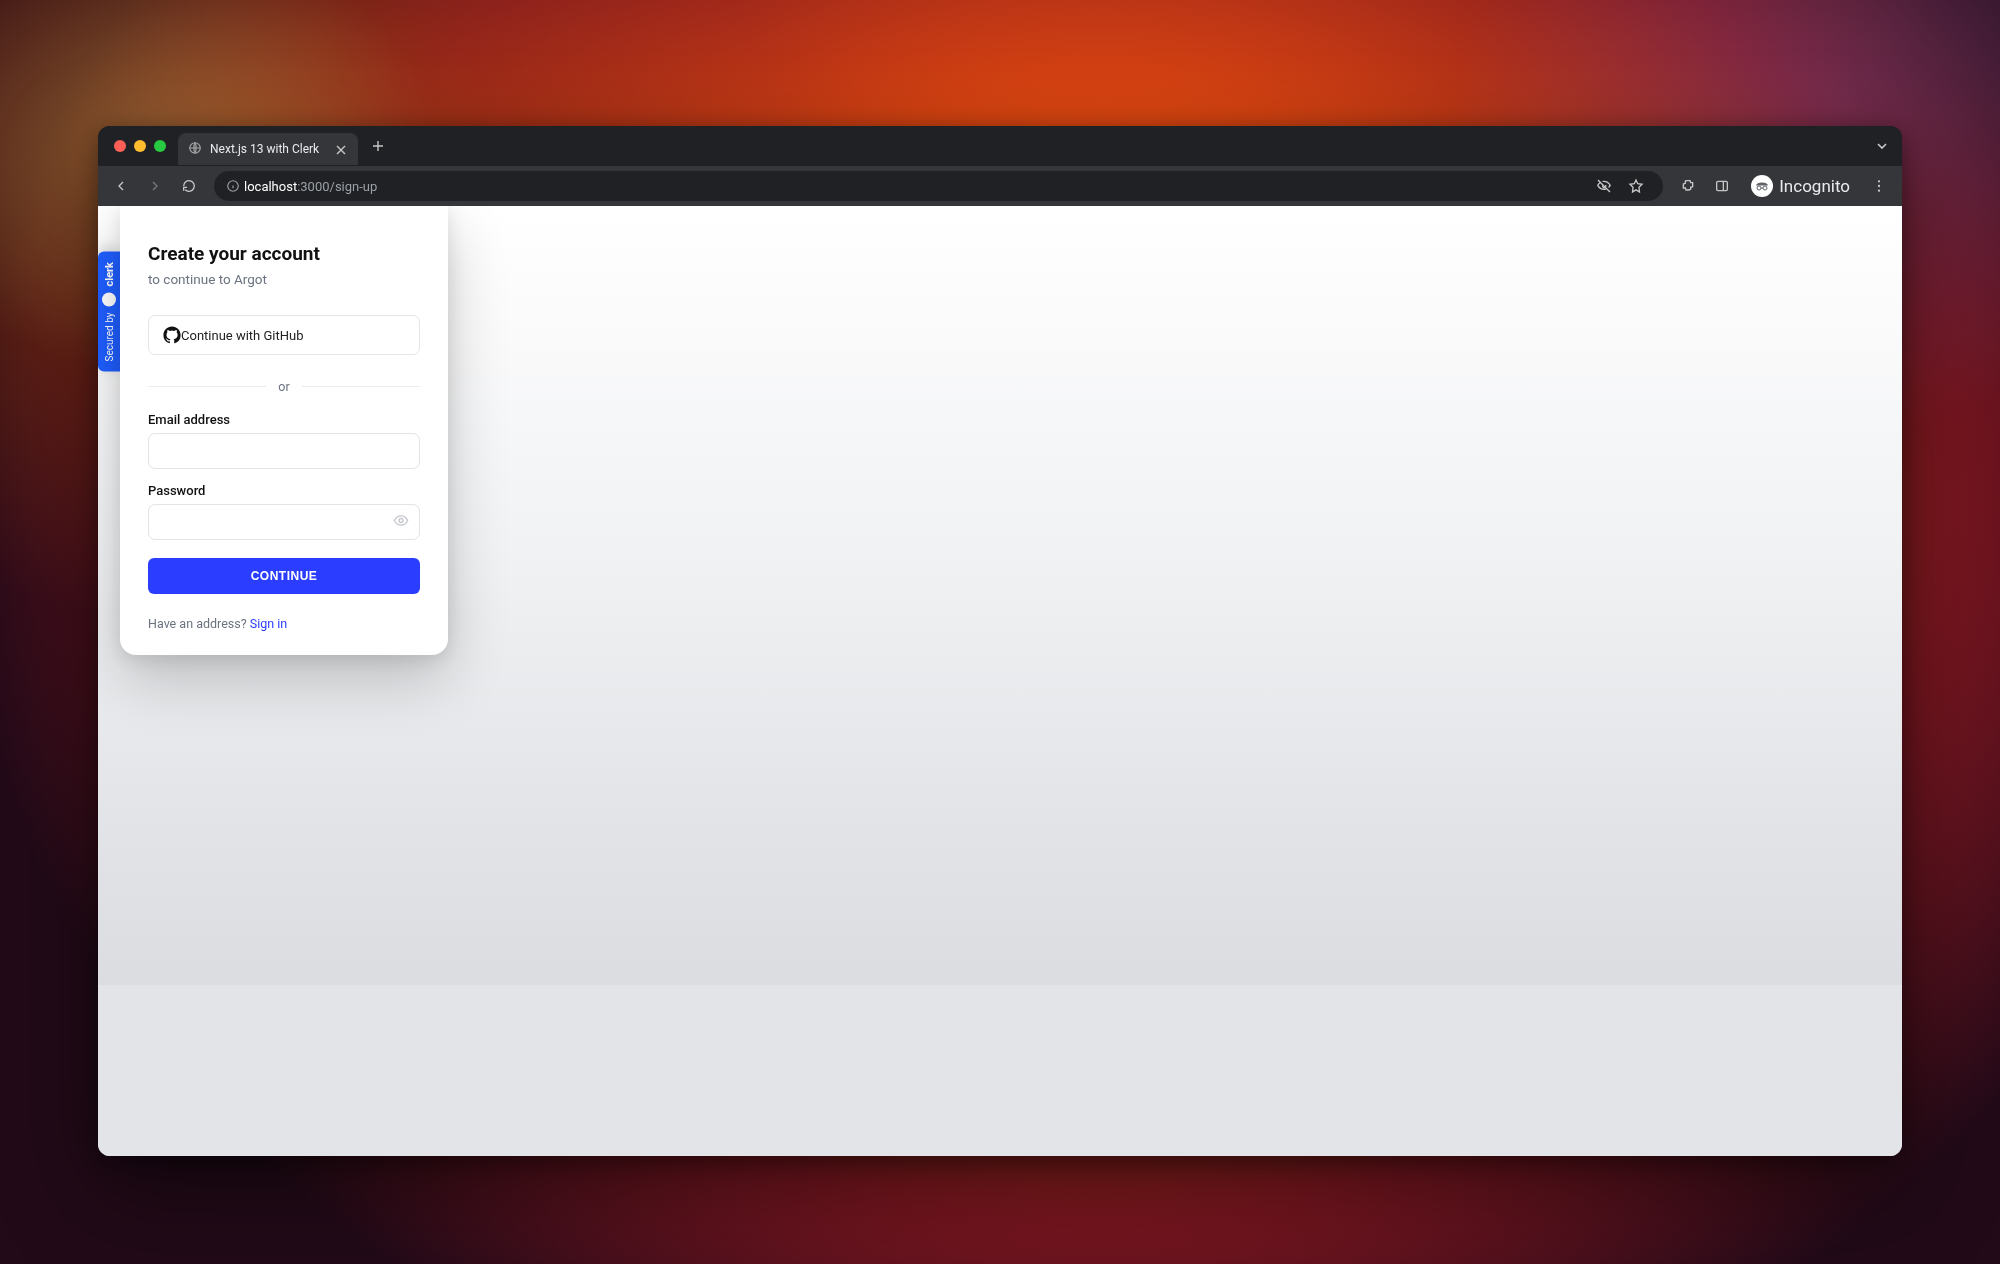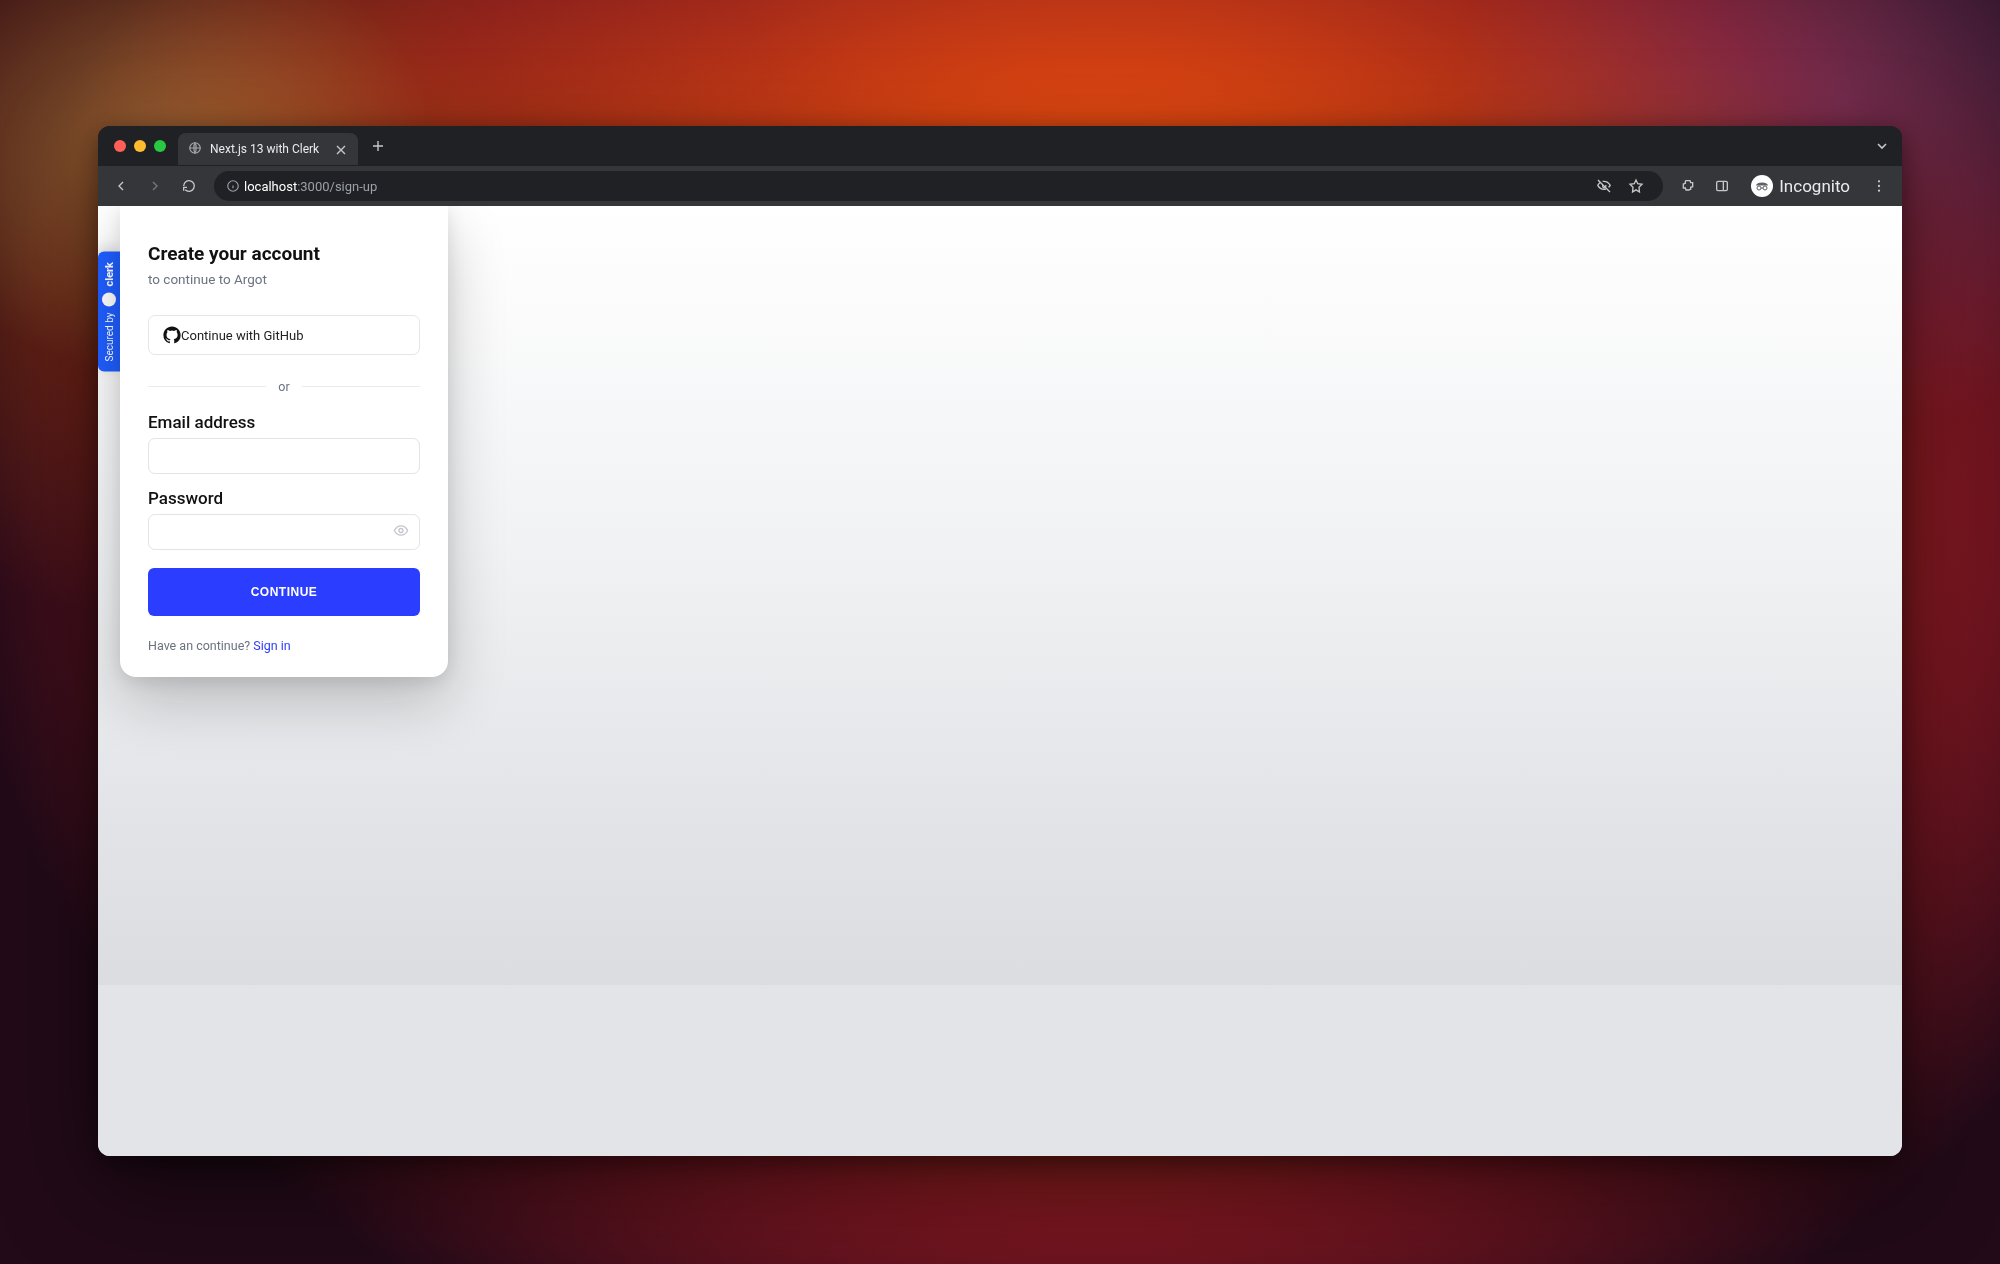--- a/index.html
+++ b/index.html
@@ -172,35 +172,35 @@
 .oauth-ic { width: 18px; height: 18px; display: inline-block; }
 .oauth-ic.github { color: #111; }
 .divider {
   display: flex; align-items: center; gap: 12px;
   margin: 24px 0 18px;
   color: #6b7280; font-size: 12.5px;
 }
 .divider::before, .divider::after {
   content: ""; flex: 1; height: 1px; background: #ececef;
 }
-.field-label { font-size: 17px; color: #111; margin-bottom: 6px; font-weight: 500; }
+.field-label { font-size: 13px; color: #111; margin-bottom: 6px; font-weight: 500; }
 .field { position: relative; margin-bottom: 14px; }
 .text-input {
   width: 100%; height: 36px;
   border: 1px solid #e2e3e7; border-radius: 7px;
   padding: 0 12px; font-size: 14px; outline: none;
   background: #fff;
 }
 .eye-btn {
   position: absolute; right: 8px; top: 50%; transform: translateY(-50%);
   color: #c3c6cc; cursor: pointer; background: none; border: none; padding: 3px;
 }
 .eye-btn svg { width: 16px; height: 16px; }
 .submit-btn {
-  width: 100%; height: 48px;
+  width: 100%; height: 36px;
   border: none; border-radius: 6px;
   background: #2b3dff;
   color: #fff; font-weight: 600; letter-spacing: .5px;
   font-size: 12px;
   cursor: pointer;
   margin-top: 4px;
 }
 .footnote { margin-top: 22px; font-size: 12.5px; color: #6b7280; }
 .footnote a { color: #2b3dff; text-decoration: none; cursor: pointer; }
 </style>
@@ -361,19 +361,19 @@
               <circle cx="12" cy="12" r="3"></circle>
             </svg>
         </button>
       </div>
 
       <button class="submit-btn">
         <span>CONTINUE</span>
       </button>
 
       <div class="footnote">
-        <span>Have an continue?</span>
+        <span>Have an address?</span>
         <a>Sign in</a>
       </div>
     </div>
   </div>
 
 </div>
 
 </body></html>

